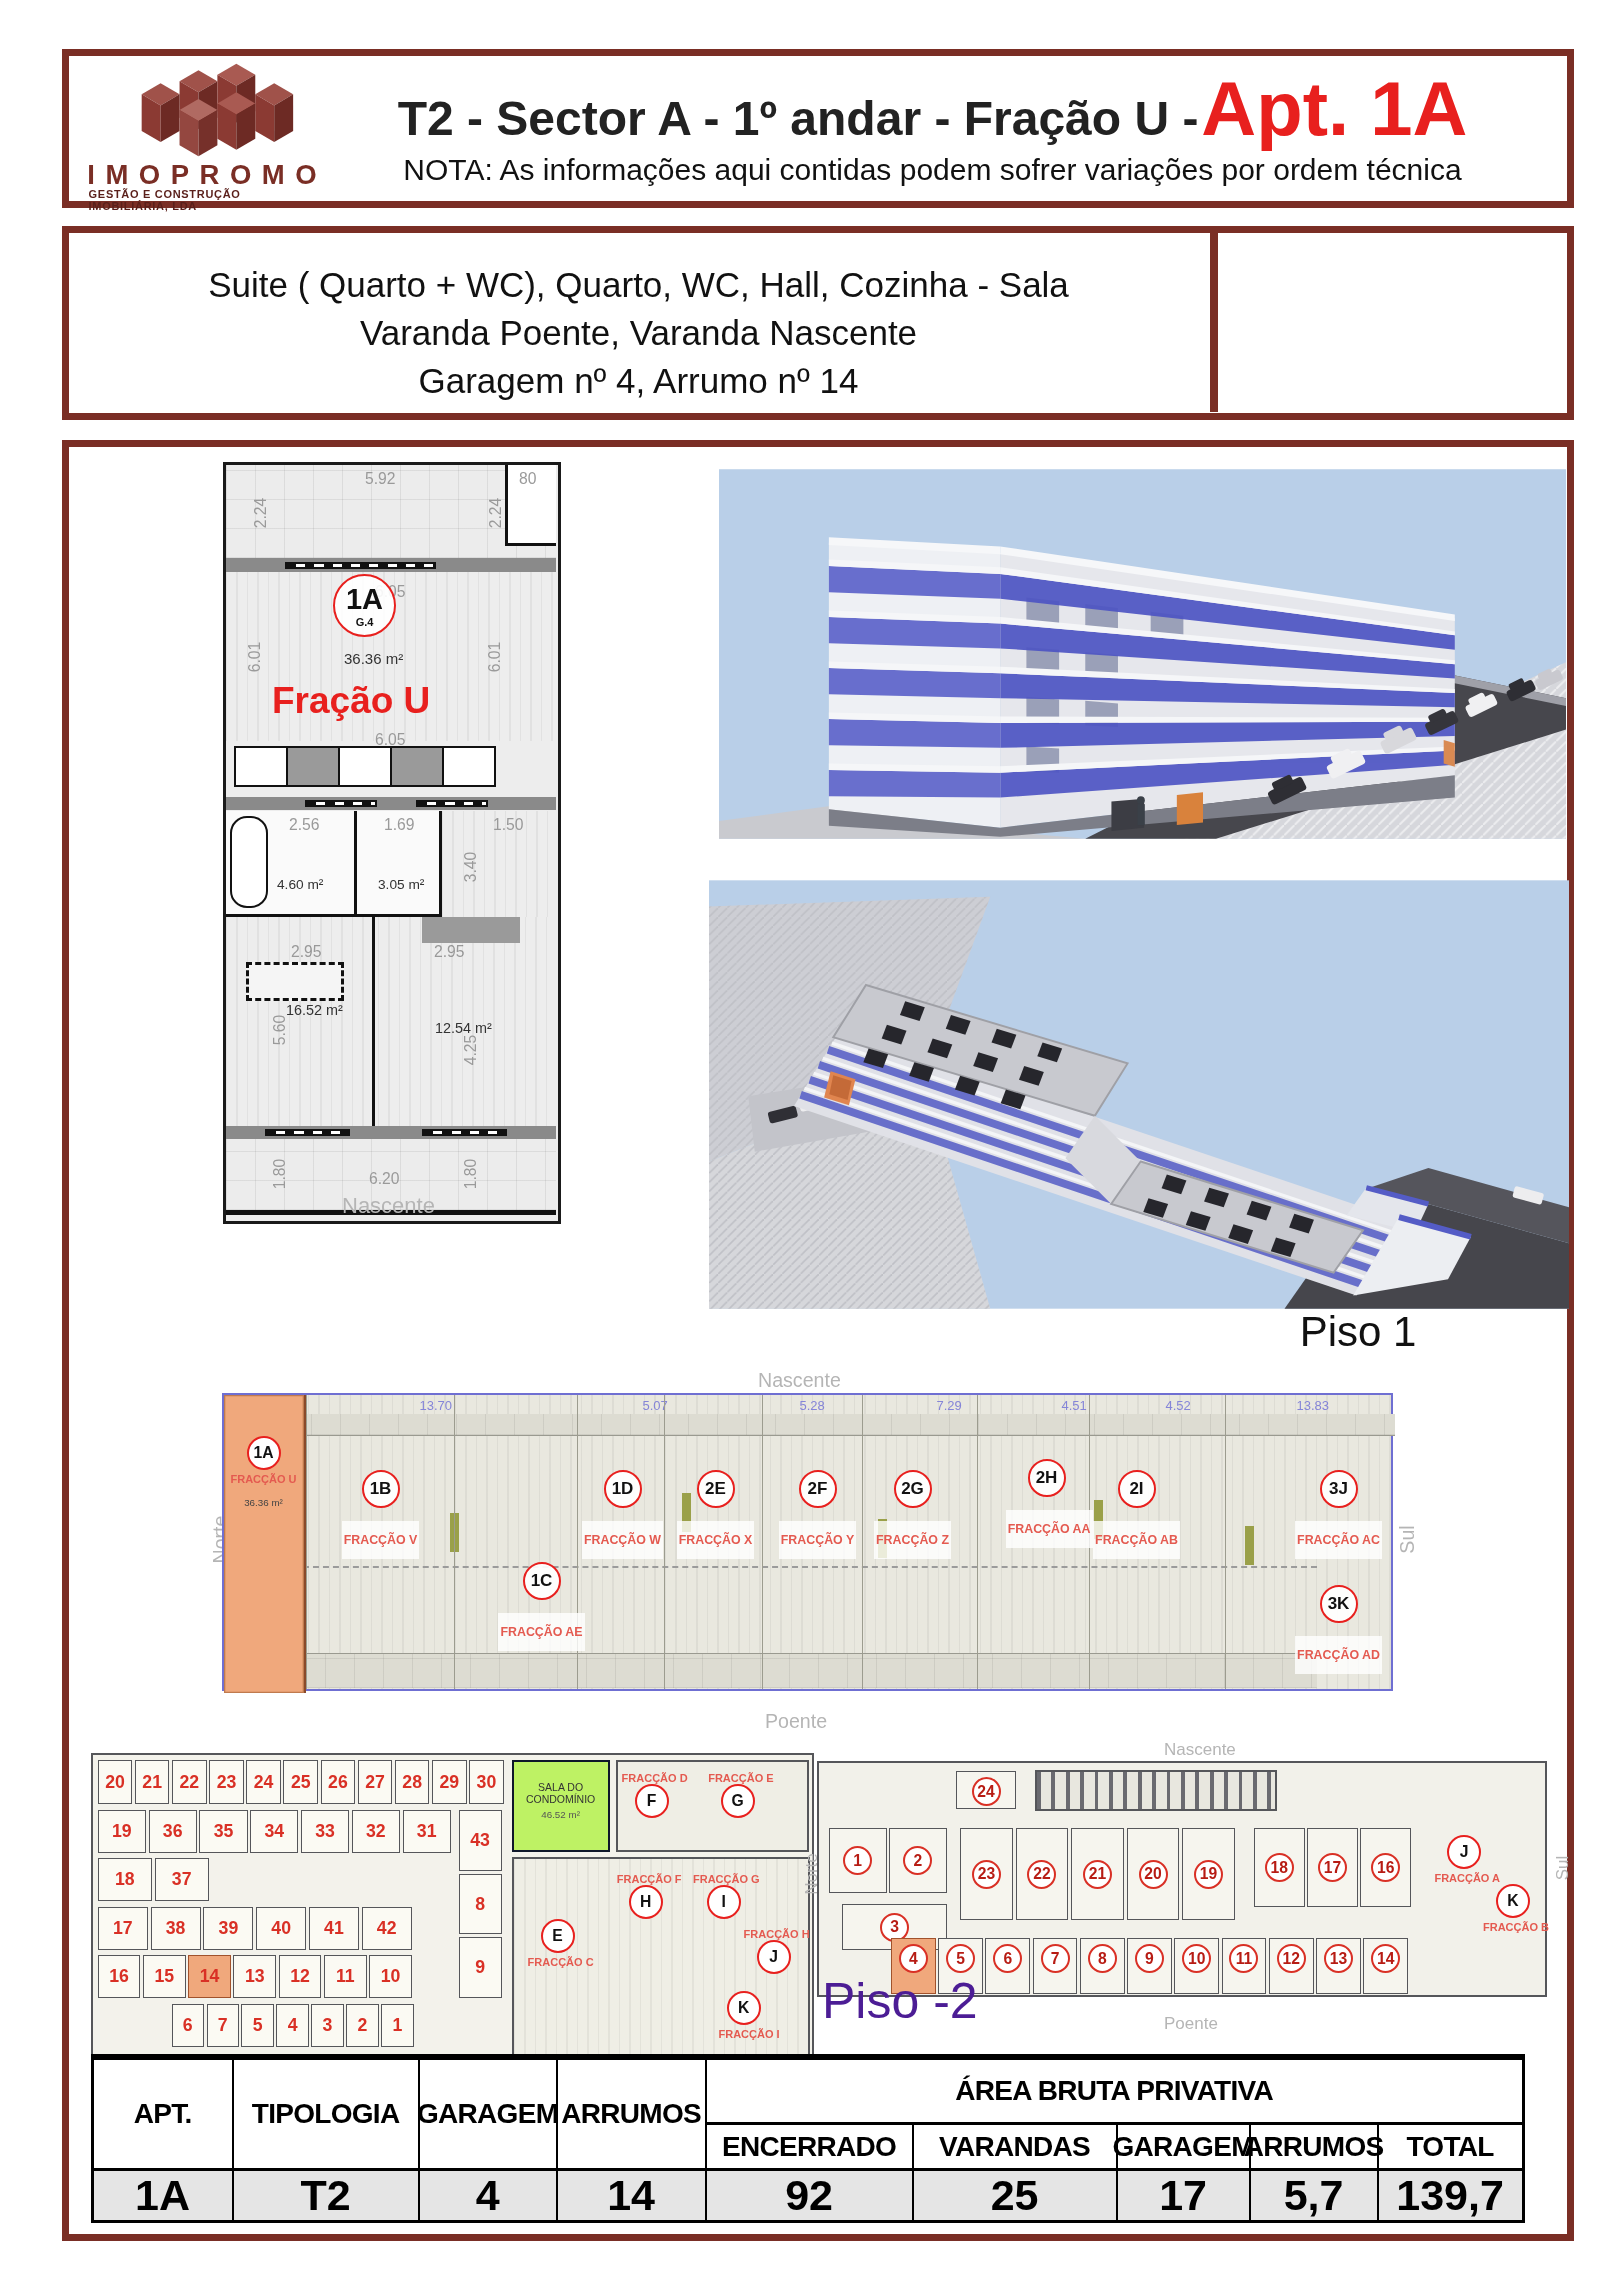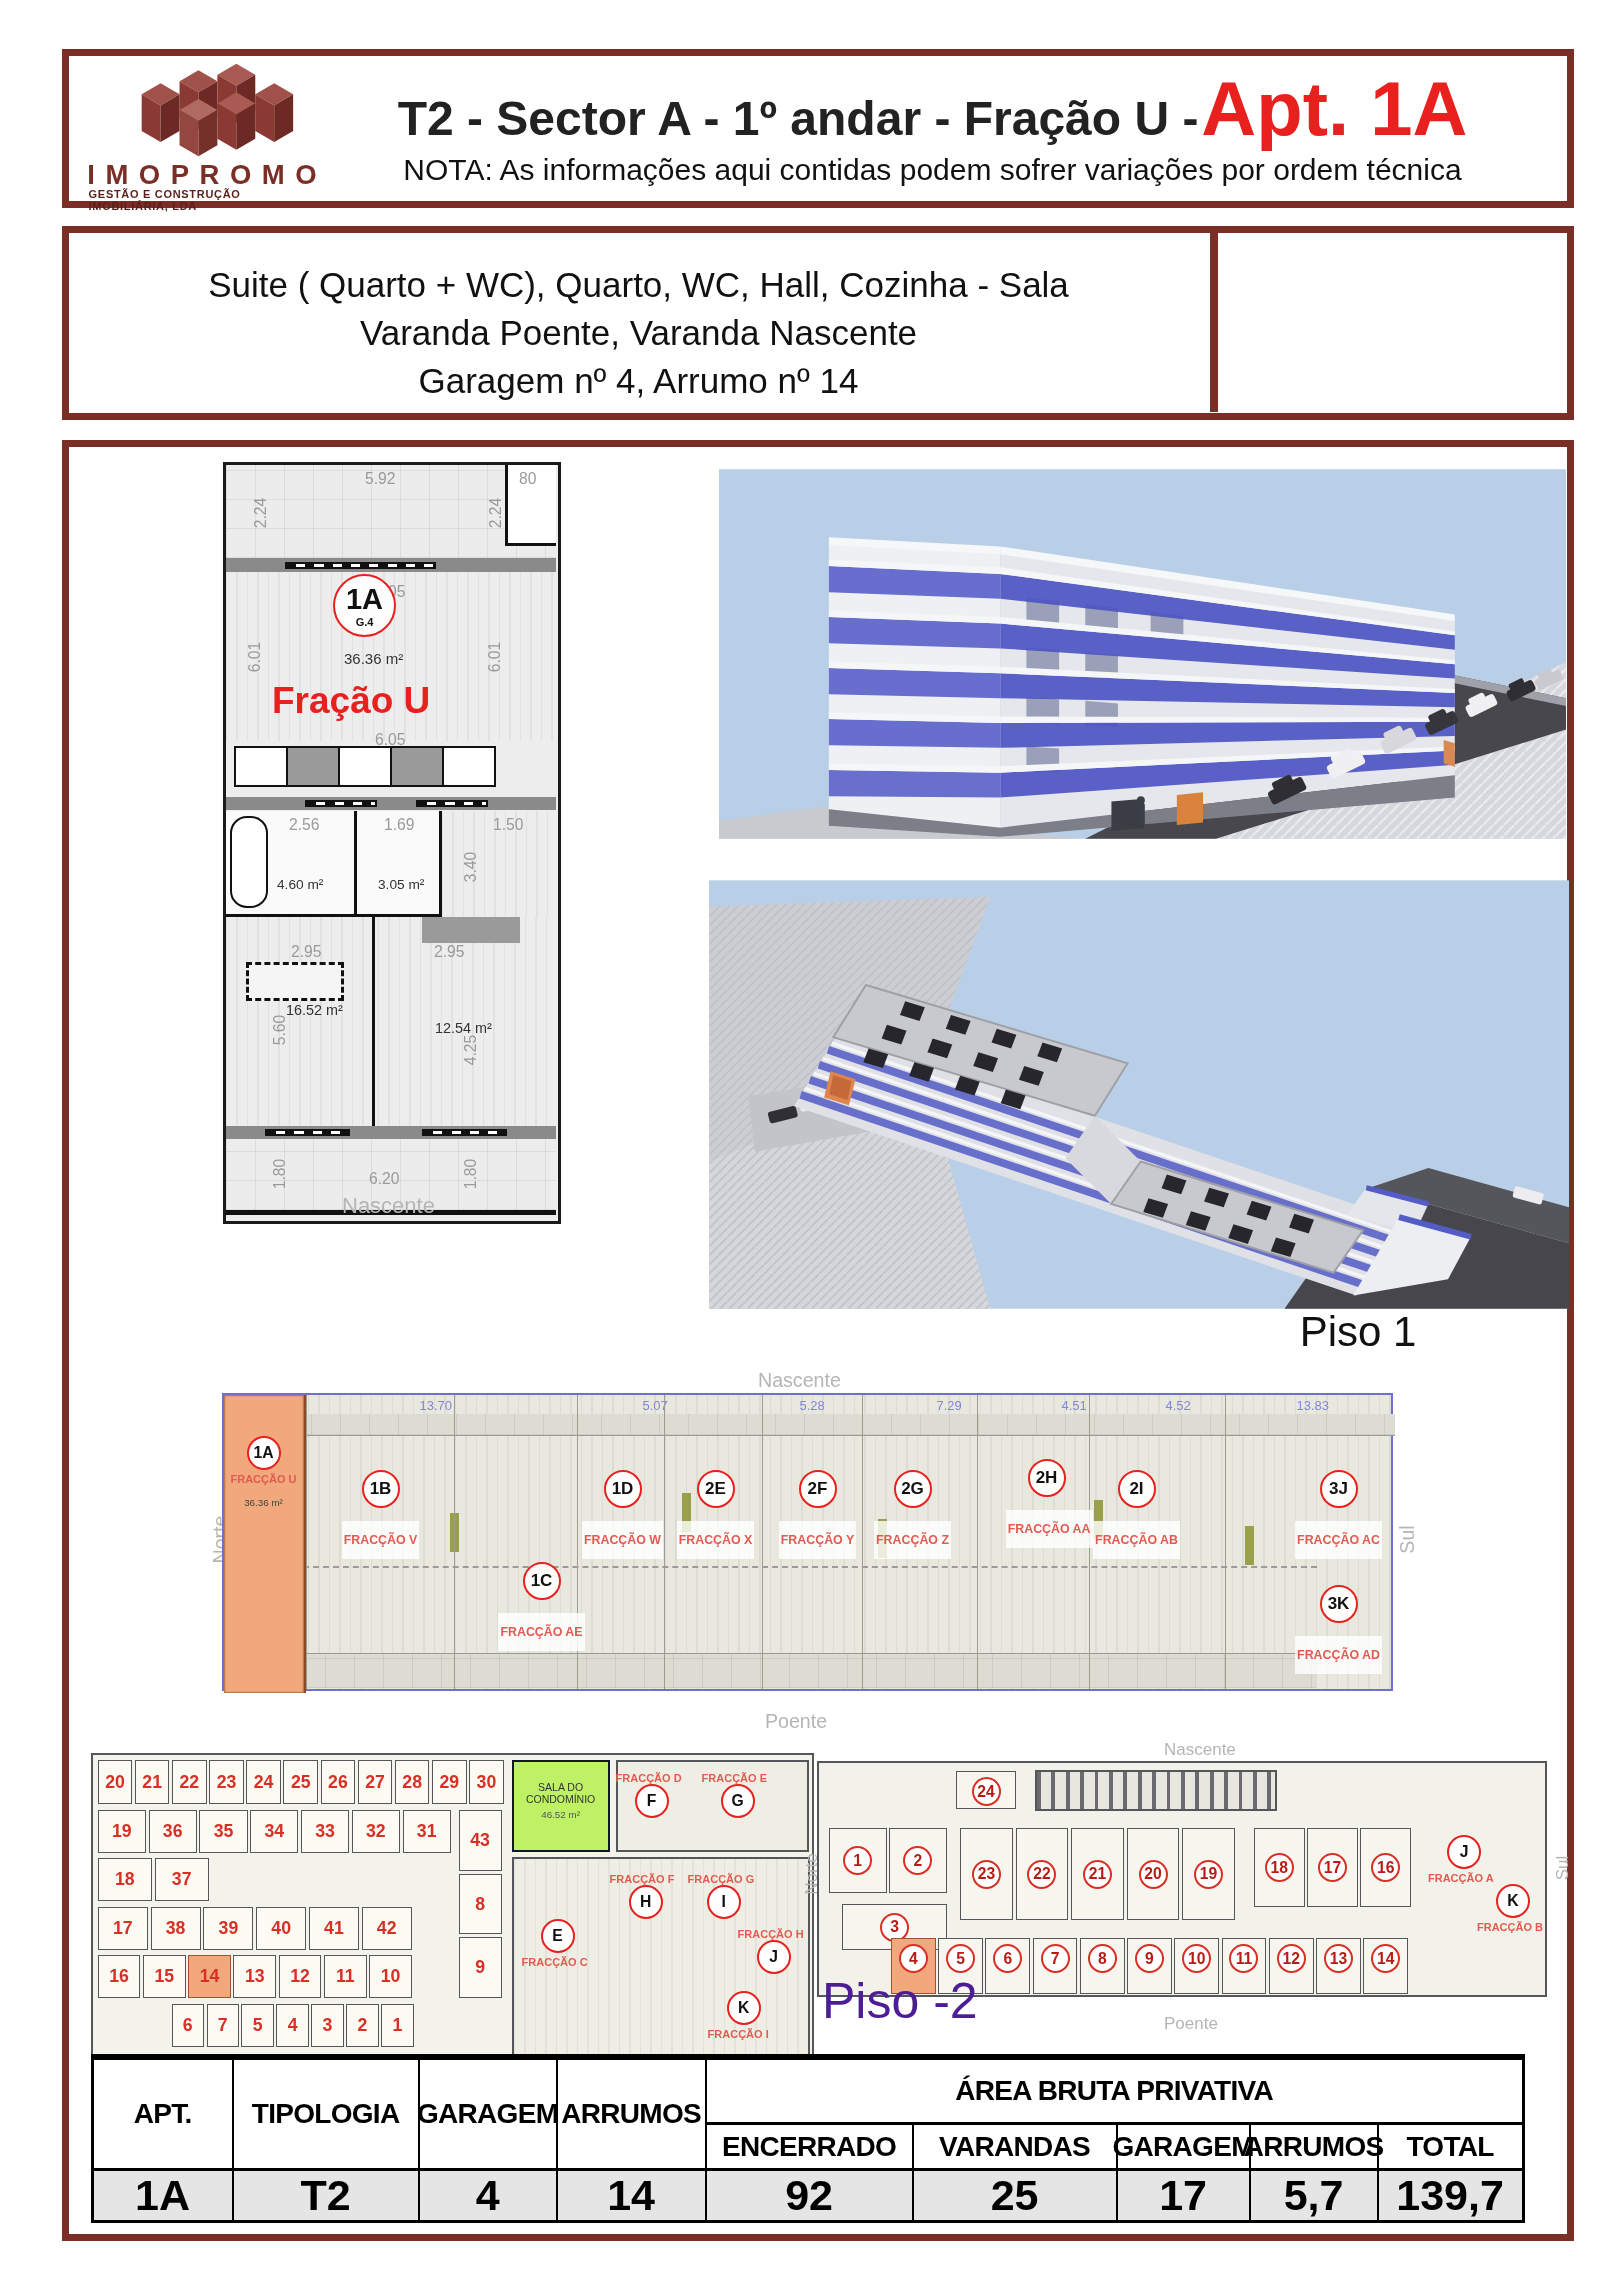--- a/index.html
+++ b/index.html
@@ -52,21 +52,21 @@
   .stall{flex:1;border:1.3px solid #55565a;background:#fbfaf3;color:#d93025;font-weight:bold;font-size:17.7px;
          display:flex;align-items:center;justify-content:center;}
   .stall.hl{background:var(--orange);border-color:#a1522c;}
   .gstall{flex:1;border:1.3px solid #55565a;background:#f6f5ee;display:flex;align-items:flex-start;justify-content:center;padding-top:5.2px;}
   .gstall.hl{background:var(--orange);border-color:#a1522c;}
   .gnum{width:29px;height:29px;border:2px solid #d93025;border-radius:50%;color:#b71c14;font-weight:bold;font-size:15.7px;
         display:flex;align-items:center;justify-content:center;background:#fff;}
   .mini-circ{width:34px;height:34px;border:2px solid var(--red);border-radius:50%;background:#fff;color:#111;font-weight:bold;
              font-size:15.7px;display:flex;align-items:center;justify-content:center;margin:0 auto;}
   .mini-frac{margin-top:2.6px;font-size:11px;font-weight:bold;color:#e45a50;white-space:nowrap;}
-  .funit{position:absolute;text-align:left;}
+  .funit{position:absolute;text-align:right;}
   
   #sum-table{position:absolute;display:grid;border:3.9px solid #000;border-top-width:6.5px;background:#fff;
      grid-template-columns:140px 186px 138px 149px 207px 204px 133px 128px 143px;
      grid-template-rows:65px 43px 52px;}
   #sum-table .cell{display:flex;align-items:center;justify-content:center;}
   #sum-table .h{font-weight:bold;font-size:28px;color:#000;letter-spacing:-0.7px;}
   #sum-table .main{grid-row:1/3;border-right:2.6px solid #000;}
   #sum-table .group{grid-column:5/10;grid-row:1;border-bottom:3.3px solid #000;}
   #sum-table .subh{grid-row:2;border-right:2.6px solid #000;}
   #sum-table .subh.last{border-right:none;}

